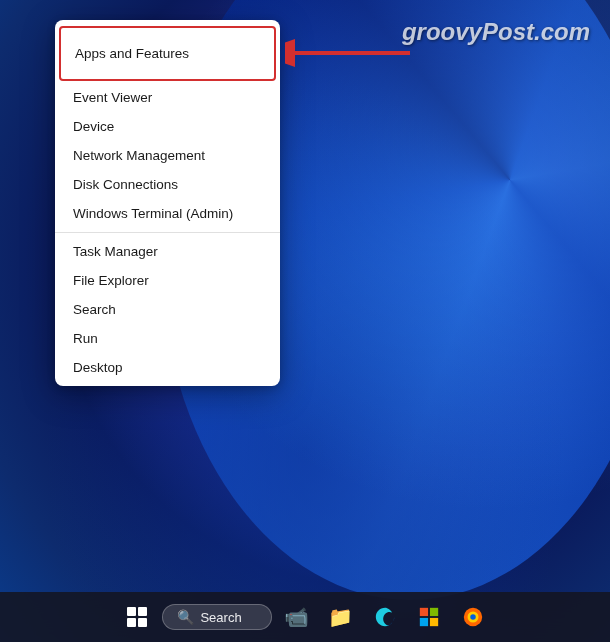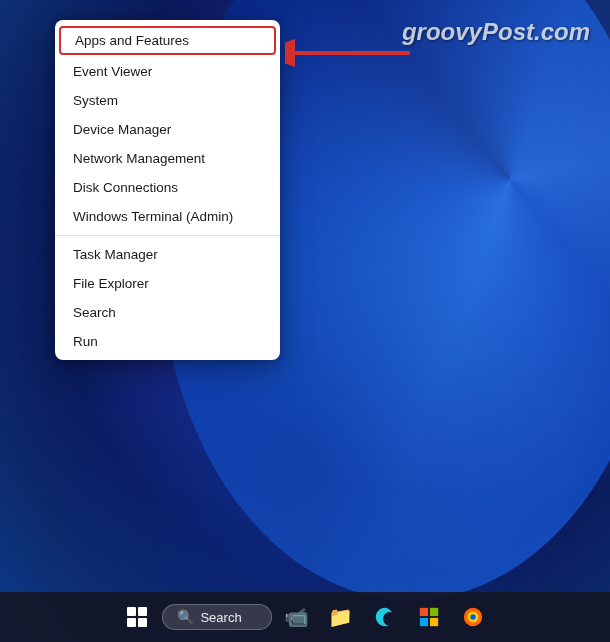--- a/index.html
+++ b/index.html
@@ -77,21 +77,21 @@
       white-space: nowrap;
       display: flex;
       align-items: center;
       justify-content: space-between;
     }
 
     .menu-item.highlighted {
       border: 2px solid #d32f2f;
       border-radius: 4px;
       margin: 2px 4px;
-      padding: 5px 14px;
+      padding: 18px 14px;
       font-weight: 500;
     }
 
     .menu-divider {
       height: 1px;
       background: #e0e0e0;
       margin: 4px 0;
     }
 
     .menu-item .chevron {
@@ -190,24 +190,21 @@
   <div class="context-menu">
 
     <div class="menu-item highlighted">
       <span>Apps and Features</span>
     </div>
 
     <div class="menu-item">
       <span>Event Viewer</span>
     </div>
     <div class="menu-item">
-      <span>System</span>
-    </div>
-    <div class="menu-item">
-      <span>Device Manager</span>
+      <span>Device</span>
     </div>
     <div class="menu-item">
       <span>Network Management</span>
     </div>
     <div class="menu-item">
       <span>Disk Connections</span>
     </div>
     <div class="menu-item">
       <span>Windows Terminal (Admin)</span>
     </div>
@@ -218,20 +215,23 @@
       <span>Task Manager</span>
     </div>
     <div class="menu-item">
       <span>File Explorer</span>
     </div>
     <div class="menu-item">
       <span>Search</span>
     </div>
     <div class="menu-item">
       <span>Run</span>
+    </div>
+    <div class="menu-item">
+      <span>Desktop</span>
     </div>
 
   </div>
 
   <div class="taskbar">
 
     <div class="taskbar-icon">
       <div class="win-icon">
         <span></span>
           <span></span>

